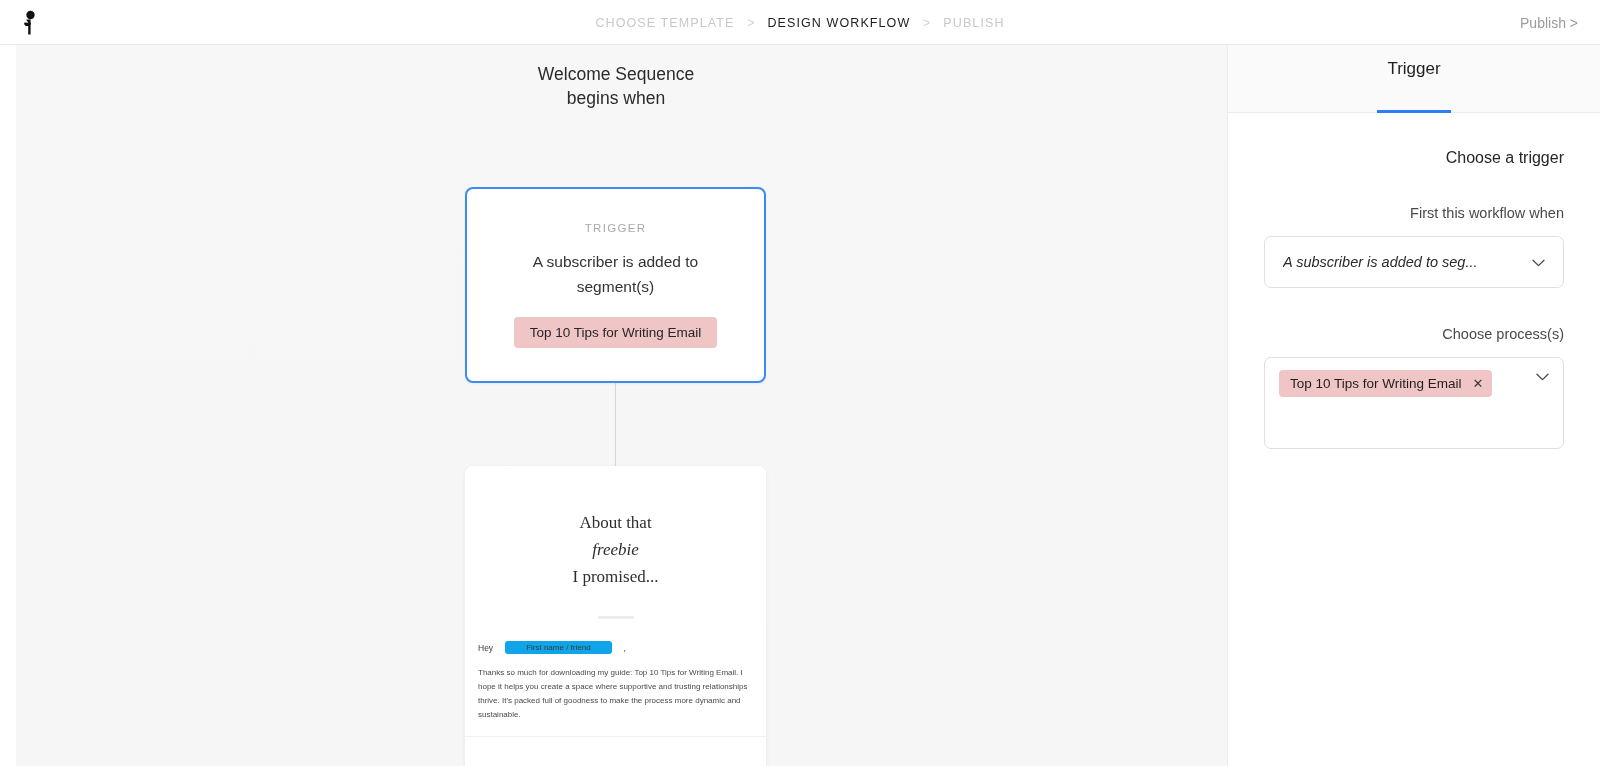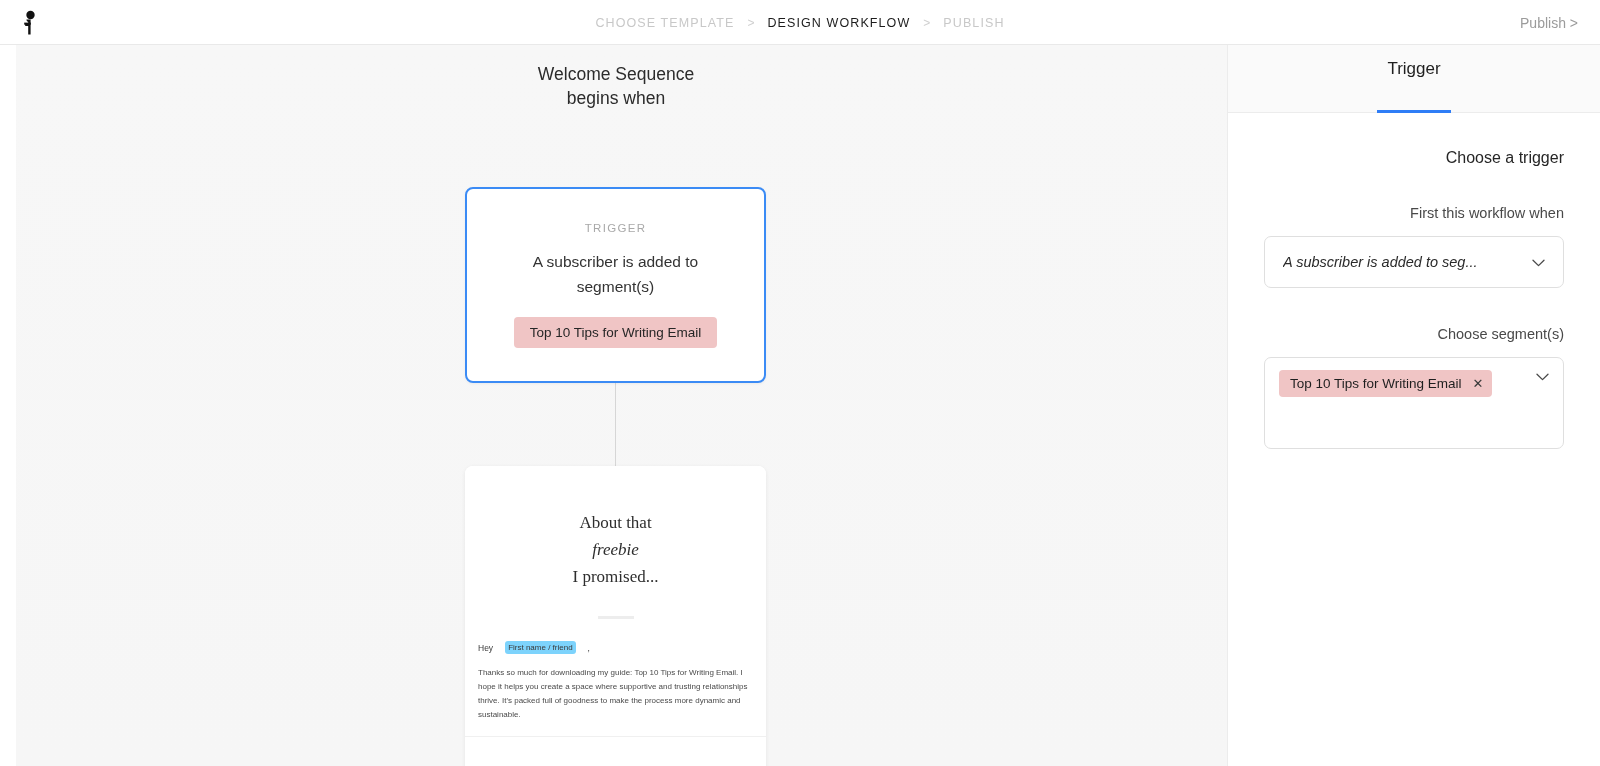--- a/index.html
+++ b/index.html
@@ -142,23 +142,23 @@
     width: 36px; height: 3px;
     background: #ededed;
     margin: 26px auto 0;
   }
   .email-greet {
     margin: 22px 0 0 13px;
     font-size: 8.5px; color: #3a3a3a;
     display: flex; align-items: center; gap: 12px;
   }
   .merge-tag {
-    background: #7dd3fc;
+    background: #0ea5e9;
     border-radius: 3px;
-    padding: 2px 3px;
+    padding: 2px 21px;
     font-size: 8px;
     color: #3a3a3a;
   }
   .email-body {
     margin: 12px 13px 0 13px;
     font-size: 8px; line-height: 14px;
     color: #4a4a4a;
   }
   .email-footer {
     position: absolute; bottom: 0; left: 0;
@@ -322,21 +322,21 @@
 
       <div class="select-box">
         <span class="select-value">A subscriber is added to seg...</span>
         <span class="chev">
           <svg width="13" height="8" viewBox="0 0 13 8" aria-hidden="true">
             <path d="M1 1.2 L6.5 6.6 L12 1.2" fill="none" stroke="#4a4a4a" stroke-width="1.3" stroke-linecap="round" stroke-linejoin="round"></path>
           </svg>
         </span>
       </div>
 
-      <div class="field-label">Choose segment(s)</div>
+      <div class="field-label">Choose process(s)</div>
 
       <div class="multiselect">
         <span class="token">
           <span>Top 10 Tips for Writing Email</span>
           <span class="token-x">✕</span>
         </span>
         <span class="chev">
           <svg width="13" height="8" viewBox="0 0 13 8" aria-hidden="true">
             <path d="M1 1.2 L6.5 6.6 L12 1.2" fill="none" stroke="#4a4a4a" stroke-width="1.3" stroke-linecap="round" stroke-linejoin="round"></path>
           </svg>

